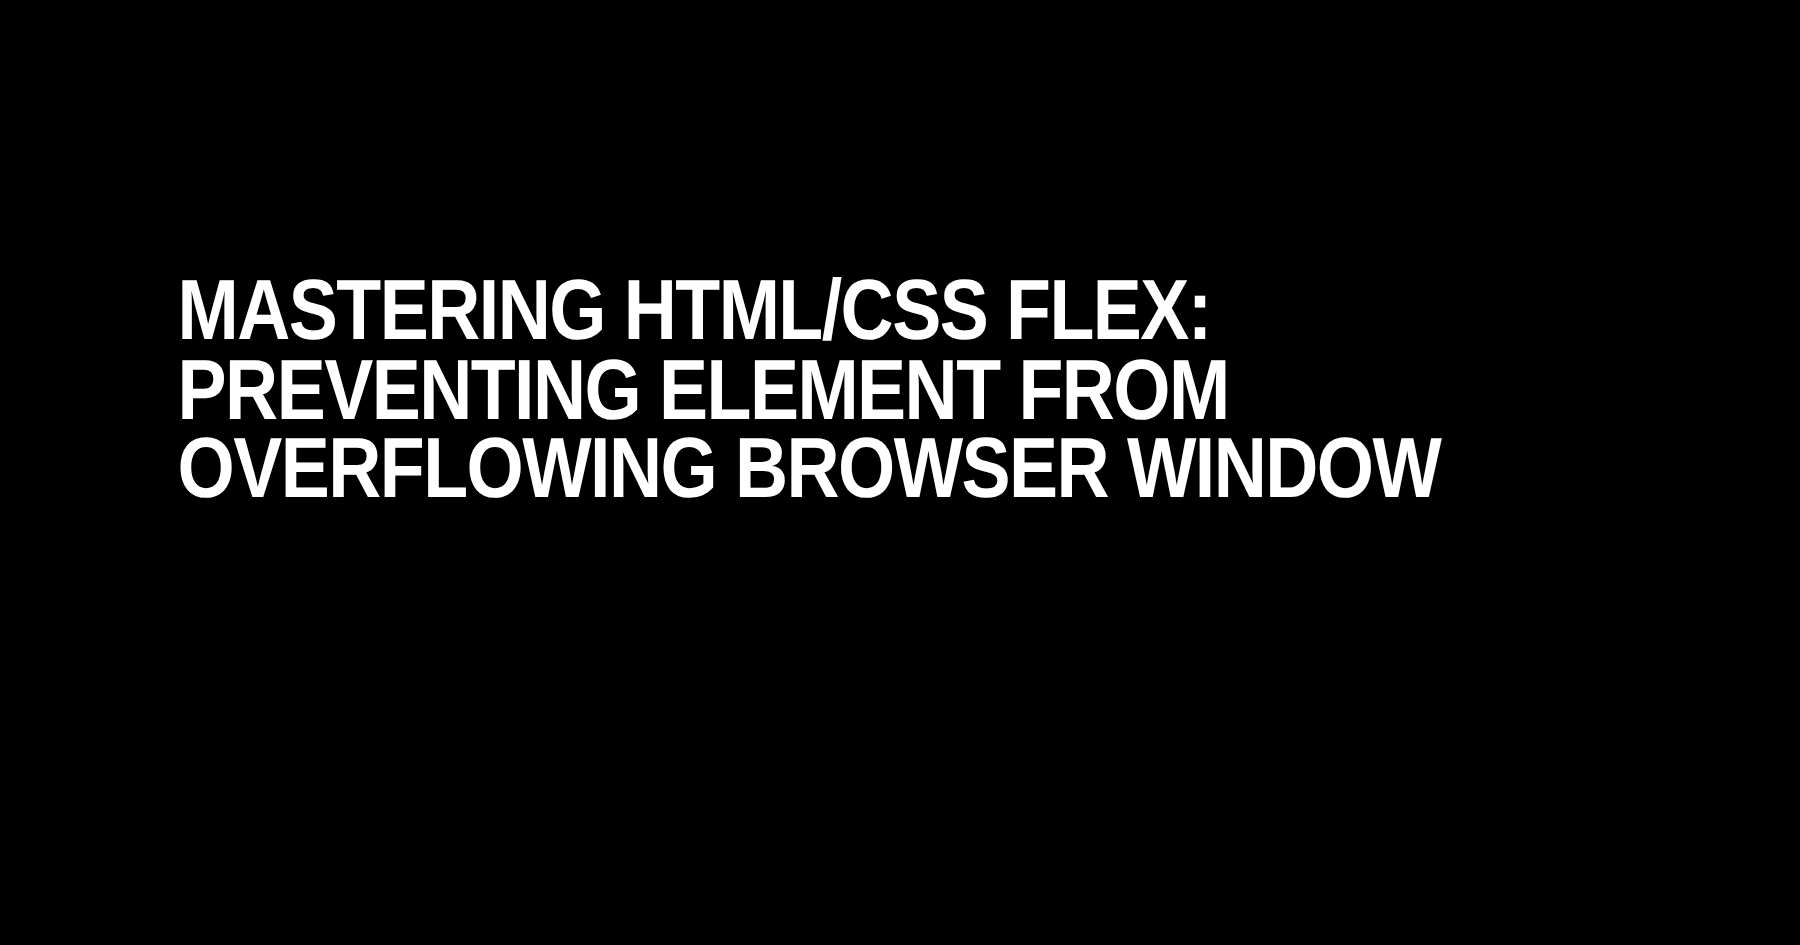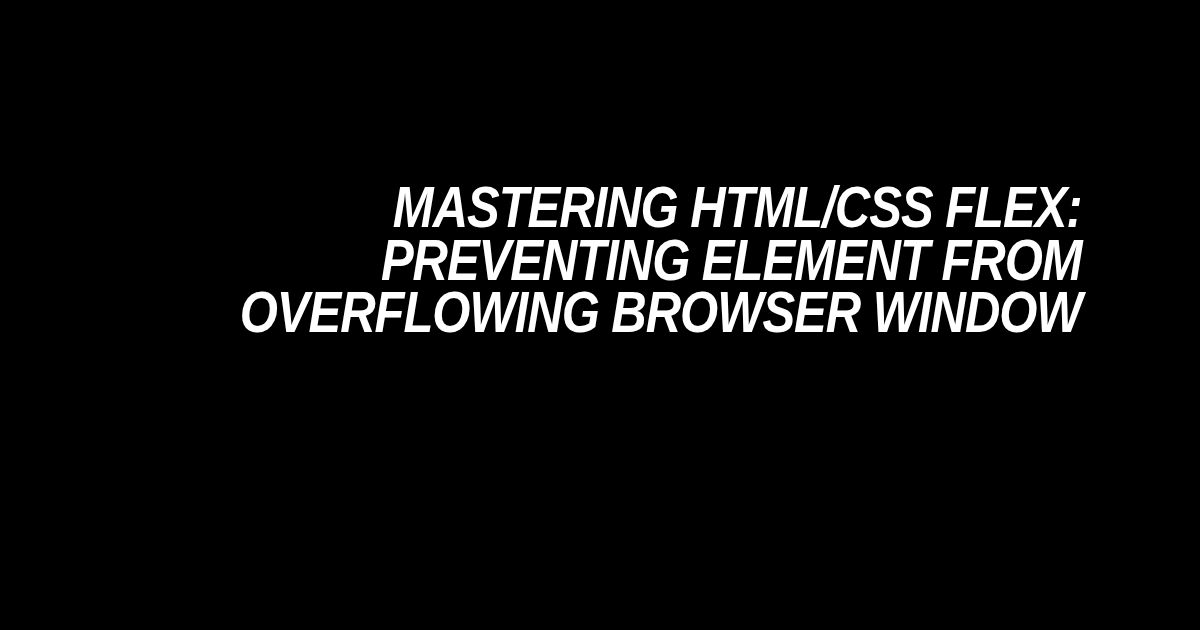--- a/index.html
+++ b/index.html
@@ -12,23 +12,22 @@
       height: 630px;
       background-color: #000000;
       display: flex;
       align-items: center;
       justify-content: center;
       overflow: hidden;
     }
     .title-container {
       width: 100%;
       padding: 0 40px;
-      text-align: right;
+      text-align: left;
       transform: translateY(-55px);
-      font-style: italic;
     }
     .title {
       color: #ffffff;
       font-family: "Arial Black", "Helvetica Neue", Helvetica, Arial, sans-serif;
       font-weight: 900;
       font-size: 57px;
       line-height: 0.92;
       letter-spacing: -1.2px;
       text-transform: uppercase;
       font-stretch: condensed;

